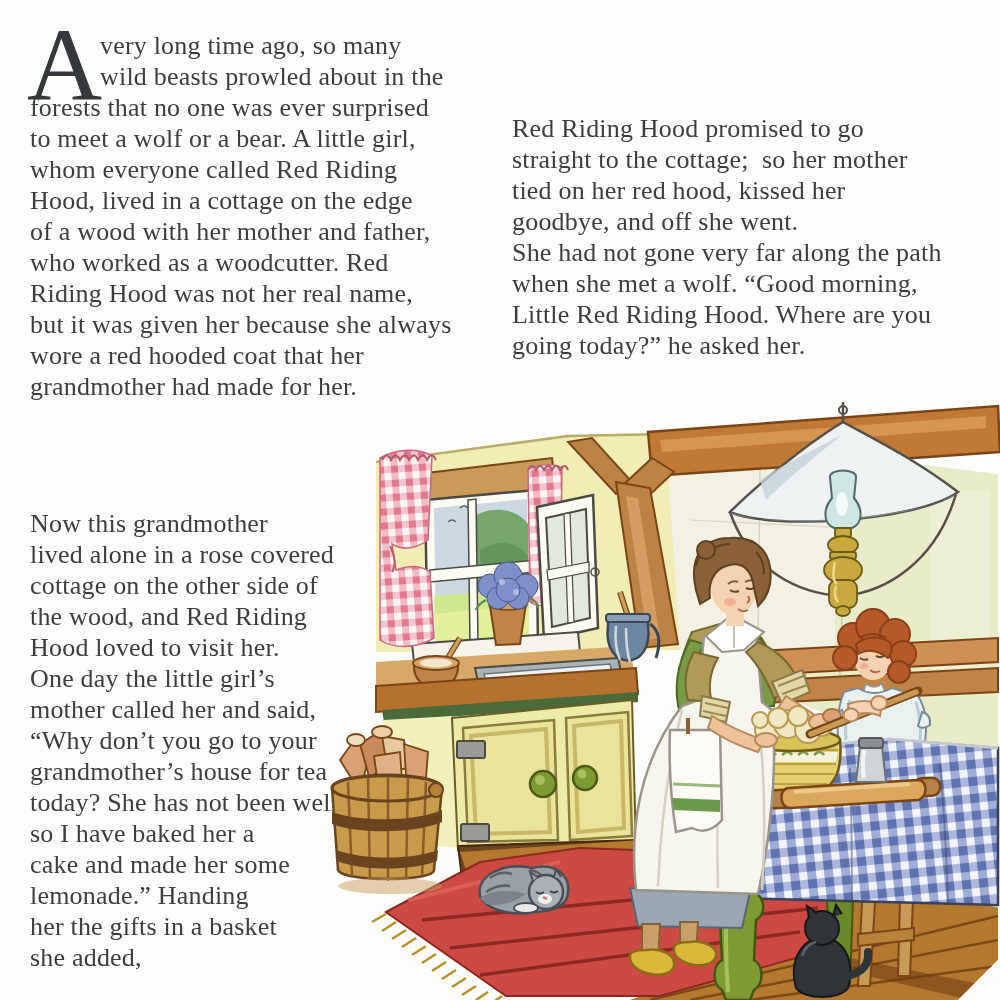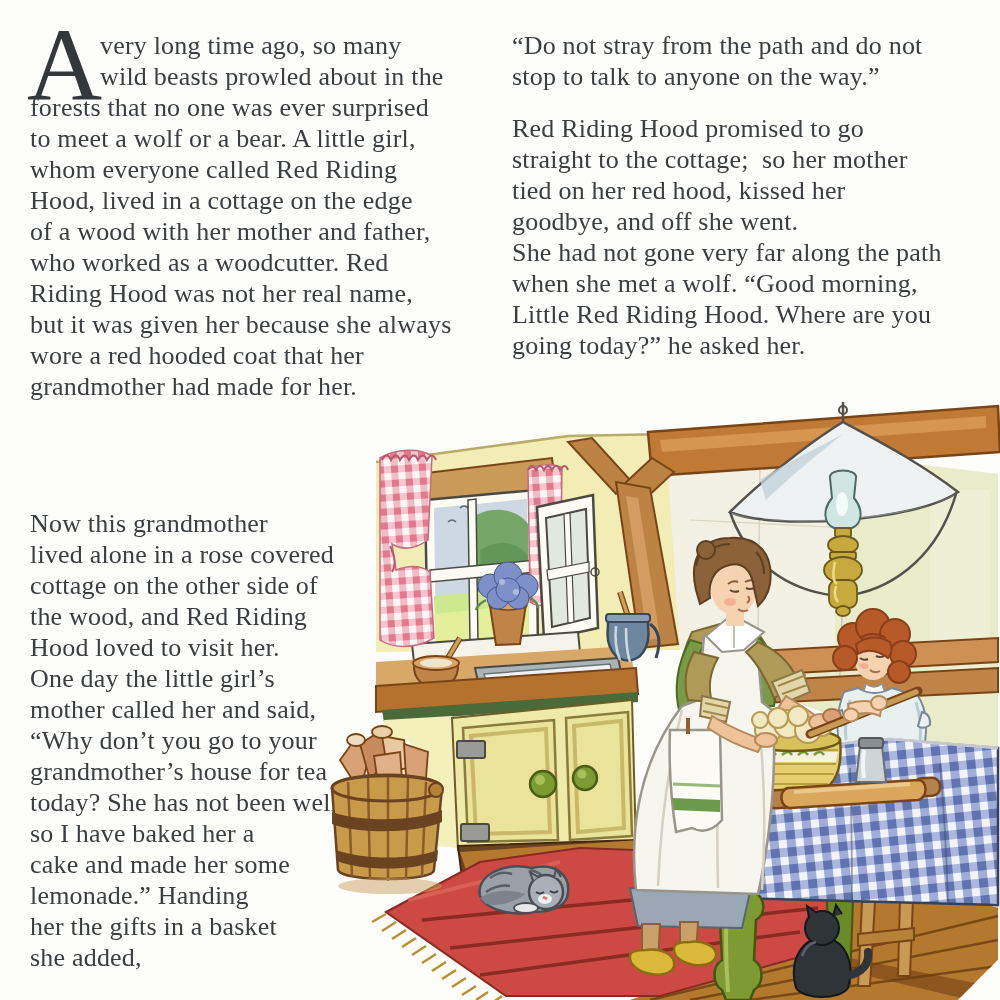--- a/index.html
+++ b/index.html
@@ -36,22 +36,20 @@
 mother called her and said,
 “Why don’t you go to your
 grandmother’s house for tea
 today? She has not been well,
 so I have baked her a
 cake and made her some
 lemonade.” Handing
 her the gifts in a basket
 she added,</div>
 
-  <div class="para" style="left:512px;top:30px;width:480px;">“Do not stray from the path and do not
-stop to talk to anyone on the way.”</div>
   <div class="para" style="left:512px;top:113px;width:485px;">Red Riding Hood promised to go
 straight to the cottage;&nbsp; so her mother
 tied on her red hood, kissed her
 goodbye, and off she went.
 She had not gone very far along the path
 when she met a wolf. “Good morning,
 Little Red Riding Hood. Where are you
 going today?” he asked her.</div>
 
   <div id="illo">

